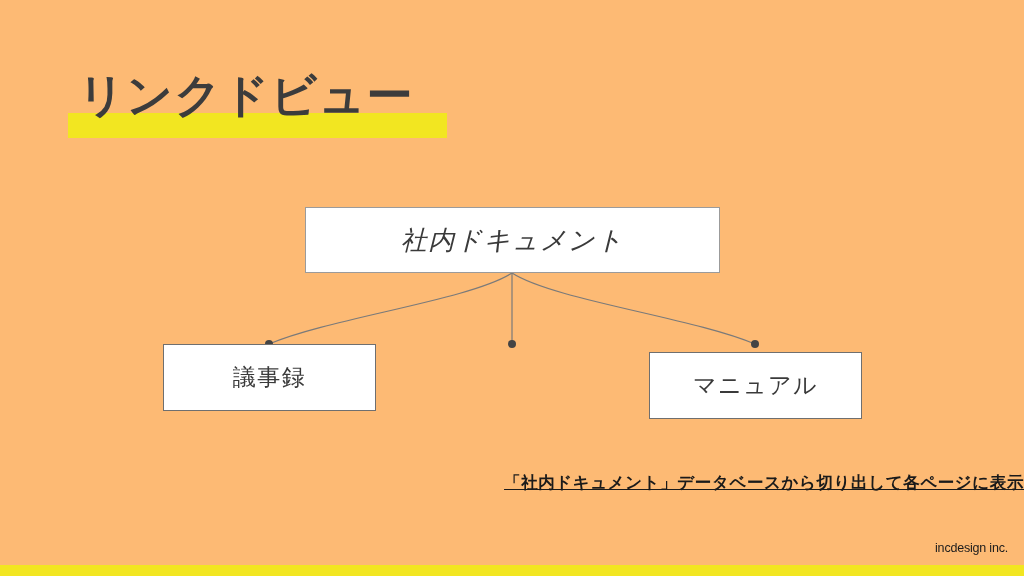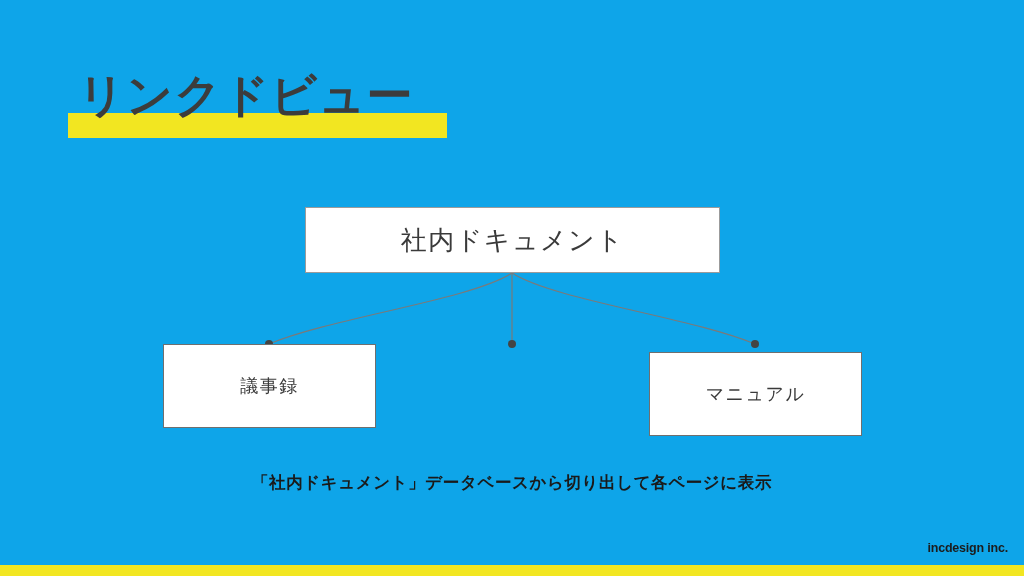--- a/index.html
+++ b/index.html
@@ -10,21 +10,21 @@
     width: 1024px;
     height: 576px;
     background: #ffffff;
     font-family: "Liberation Sans", "DejaVu Sans", sans-serif;
     overflow: hidden;
     position: relative;
   }
   .slide {
     position: absolute;
     inset: 0;
-    background: #0ea5e9;
+    background: #fdba74;
   }
 
   
   .title-wrap {
     position: absolute;
     left: 68px;
     top: 62px;
     height: 76px;
   }
   .title-highlight {
@@ -63,54 +63,56 @@
   }
   .node-root {
     left: 305px;
     top: 207px;
     width: 415px;
     height: 66px;
     border: 1.4px solid #9b9b9b;
     font-size: 26px;
     letter-spacing: 1.5px;
     font-weight: 500;
+    font-style: italic;
   }
   .node-leaf {
     top: 344px;
     width: 213px;
-    height: 84px;
+    height: 67px;
     border: 1.6px solid #6f6f6f;
-    font-size: 18px;
+    font-size: 23px;
     letter-spacing: 1.5px;
     font-weight: 500;
   }
   .leaf-1 { left: 163px; }
   .leaf-2 { left: 407px; }
   .leaf-3 { left: 649px; margin-top: 8px; }
 
   
   .caption {
     position: absolute;
     left: 0;
     top: 472px;
     width: 1024px;
-    text-align: center;
+    text-align: right;
     font-size: 16.5px;
     letter-spacing: 0.6px;
     color: #1a1a1a;
     font-weight: 600;
+    text-decoration: underline;
   }
 
   
   .footer-logo {
     position: absolute;
     right: 16px;
     top: 541px;
     font-size: 12.5px;
-    font-weight: 700;
+    font-weight: 400;
     letter-spacing: -0.2px;
     color: #1c1c1c;
   }
   .footer-bar {
     position: absolute;
     left: 0;
     top: 565px;
     width: 1024px;
     height: 11px;
     background: #F2E621;

